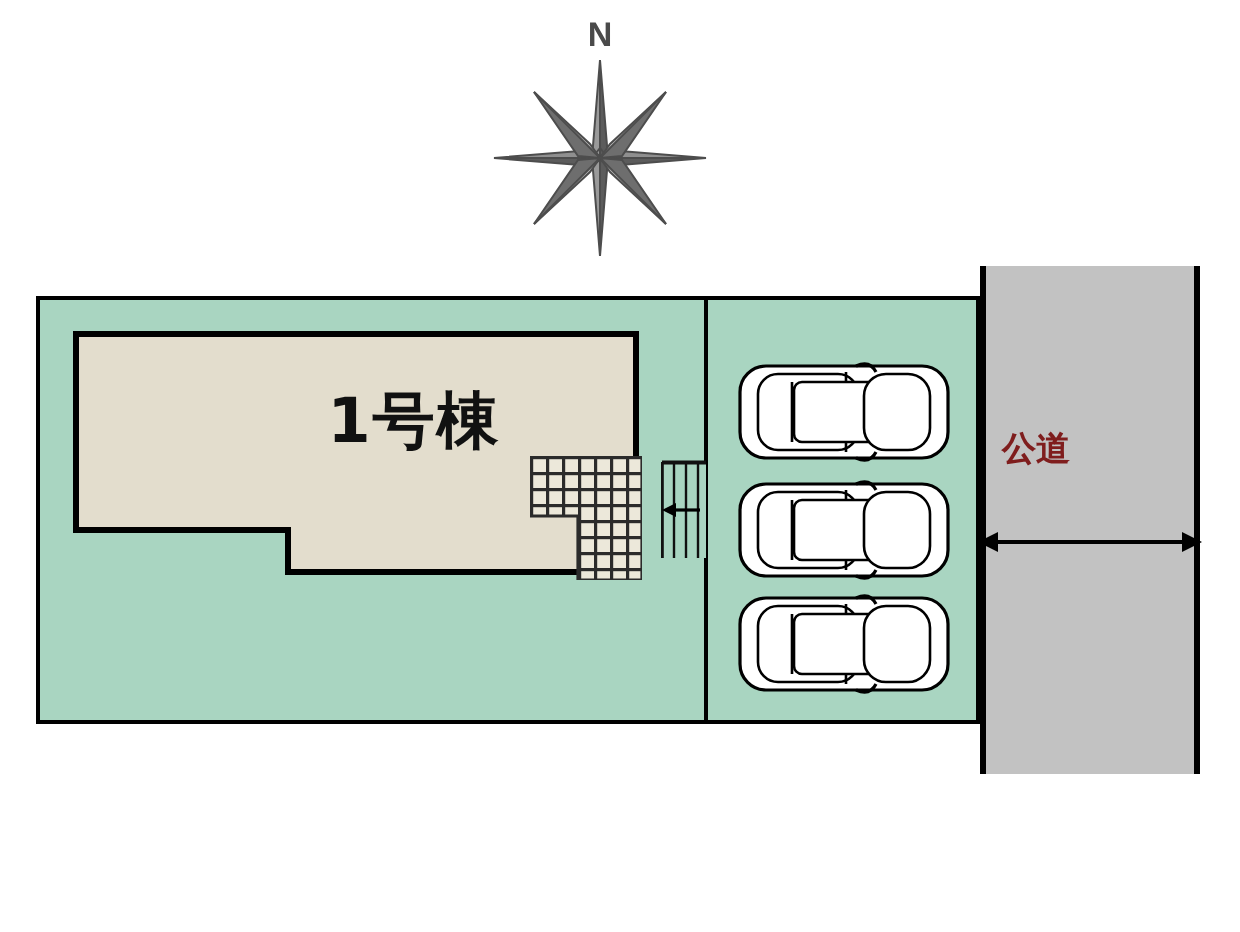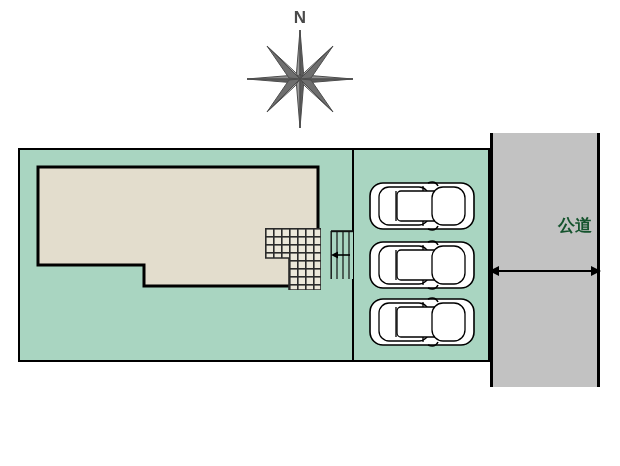--- a/index.html
+++ b/index.html
@@ -63,22 +63,22 @@
 
   
   .road{
     position:absolute;left:490px;top:133px;width:110px;height:254px;
     background:#c2c2c2;
     border-left:3px solid #000000;
     border-right:3px solid #000000;
     box-sizing:border-box;
   }
   .road-text{
-    position:absolute;left:482px;top:212px;width:110px;
-    text-align:right;color:#14532d;
+    position:absolute;left:501px;top:212px;width:110px;
+    text-align:left;color:#7f1d1d;
     font-family:"DejaVu Sans","Liberation Sans",sans-serif;
     font-size:17px;font-weight:600;line-height:27px;
     white-space:nowrap;
   }
   .road-arrow{position:absolute;left:488px;top:262px;width:114px;height:18px;}
   .road-arrow svg{display:block;}
 </style>
 </head>
 <body>
 
@@ -120,20 +120,21 @@
 
   <div class="plot">
 
     <div class="lot-divider"></div>
 
     <div class="building">
       <svg viewBox="0 0 284 123" width="284" height="123">
         <polygon points="2,2 282,2 282,121 108,121 108,100 2,100" fill="#e3ddcd" stroke="#000000" stroke-width="3" stroke-linejoin="miter"></polygon>
       </svg>
     </div>
+    <div class="building-label">1号棟</div>
 
     <div class="terrace">
       <svg viewBox="0 0 56 62" width="56" height="62">
         <defs>
           <pattern id="tilegrid" width="8" height="8" patternUnits="userSpaceOnUse">
             <rect width="8" height="8" fill="#ece8da"></rect>
             <rect x="0" y="0" width="8" height="1.6" fill="#2b2b2b"></rect>
             <rect x="0" y="0" width="1.6" height="8" fill="#2b2b2b"></rect>
           </pattern>
         </defs>

